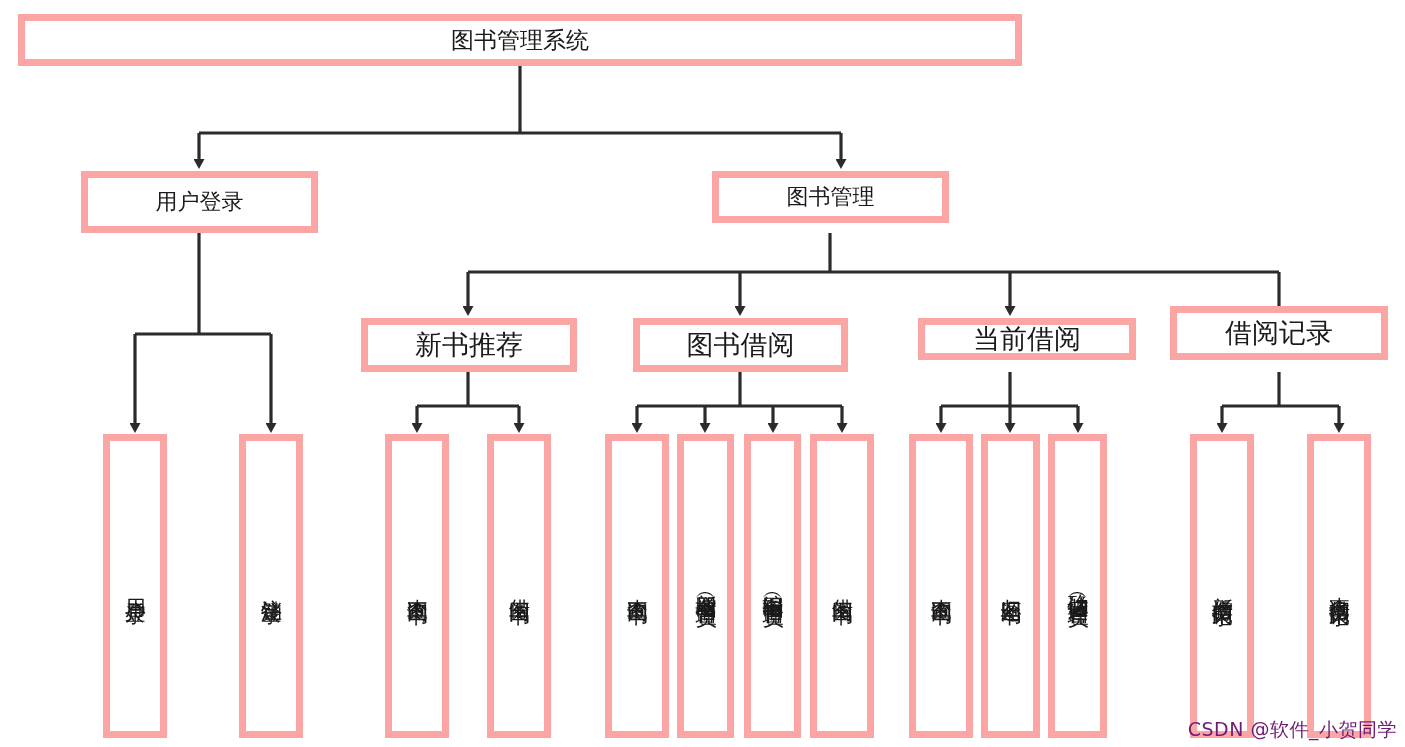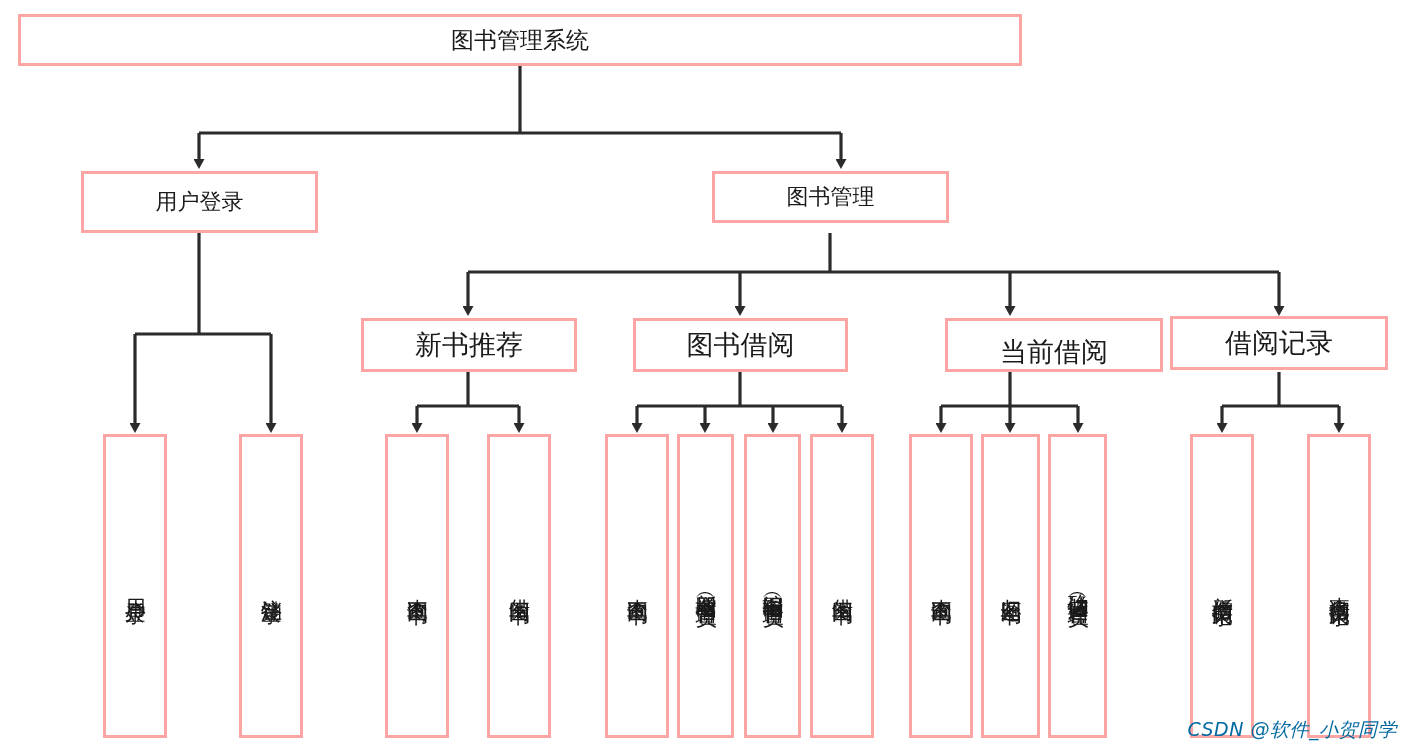--- a/index.html
+++ b/index.html
@@ -15,21 +15,21 @@
   #canvas {
     position: relative;
     width: 1405px;
     height: 747px;
     background: #ffffff;
     overflow: hidden;
   }
   .node {
     position: absolute;
     box-sizing: border-box;
-    border: 3px solid #fca5a5;
+    border: 7px solid #fca5a5;
     background: #ffffff;
     display: flex;
     align-items: center;
     justify-content: center;
     text-align: center;
     line-height: 1.25;
   }
   .node.root {
     font-size: 23px;
   }
@@ -61,24 +61,23 @@
     top: 0;
     width: 1405px;
     height: 747px;
     pointer-events: none;
   }
   .watermark {
     position: absolute;
     right: 8px;
     bottom: 4px;
     font-size: 19px;
-    color: #0369a1;
+    color: #701a75;
     white-space: nowrap;
     letter-spacing: 0.5px;
-    font-style: italic;
   }
 </style>
 </head>
 <body>
 
 <div id="canvas">
 
   <svg id="edges" viewBox="0 0 1405 747" xmlns="http://www.w3.org/2000/svg">
     <defs>
       <marker id="arrow" markerWidth="10" markerHeight="11" refX="1" refY="5.5" orient="auto" markerUnits="userSpaceOnUse">
@@ -139,24 +138,24 @@
   <div class="node lvl2" style="left:712px; top:171px; width:237px; height:52px;">
     <span class="label">图书管理</span>
   </div>
 
   <div class="node lvl3" style="left:361px; top:318px; width:216px; height:54px;">
     <span class="label">新书推荐</span>
   </div>
   <div class="node lvl3" style="left:633px; top:318px; width:215px; height:54px;text-align:right;">
     <span class="label">图书借阅</span>
   </div>
-  <div class="node lvl3" style="left:945px; top:318px; width:218px; height:54px;align-items:flex-end;">
+  <div class="node lvl3" style="left:918px; top:318px; width:218px; height:42px;">
     <span class="label">当前借阅</span>
   </div>
-  <div class="node lvl3" style="left:1170px; top:316px; width:218px; height:54px;">
+  <div class="node lvl3" style="left:1170px; top:306px; width:218px; height:54px;">
     <span class="label">借阅记录</span>
   </div>
 
   <div class="node leaf" style="left:103px; top:434px; width:64px; height:304px;">
     <span class="vtext">用户登录</span>
   </div>
   <div class="node leaf" style="left:239px; top:434px; width:64px; height:304px;">
     <span class="vtext">注销登录</span>
   </div>
 

